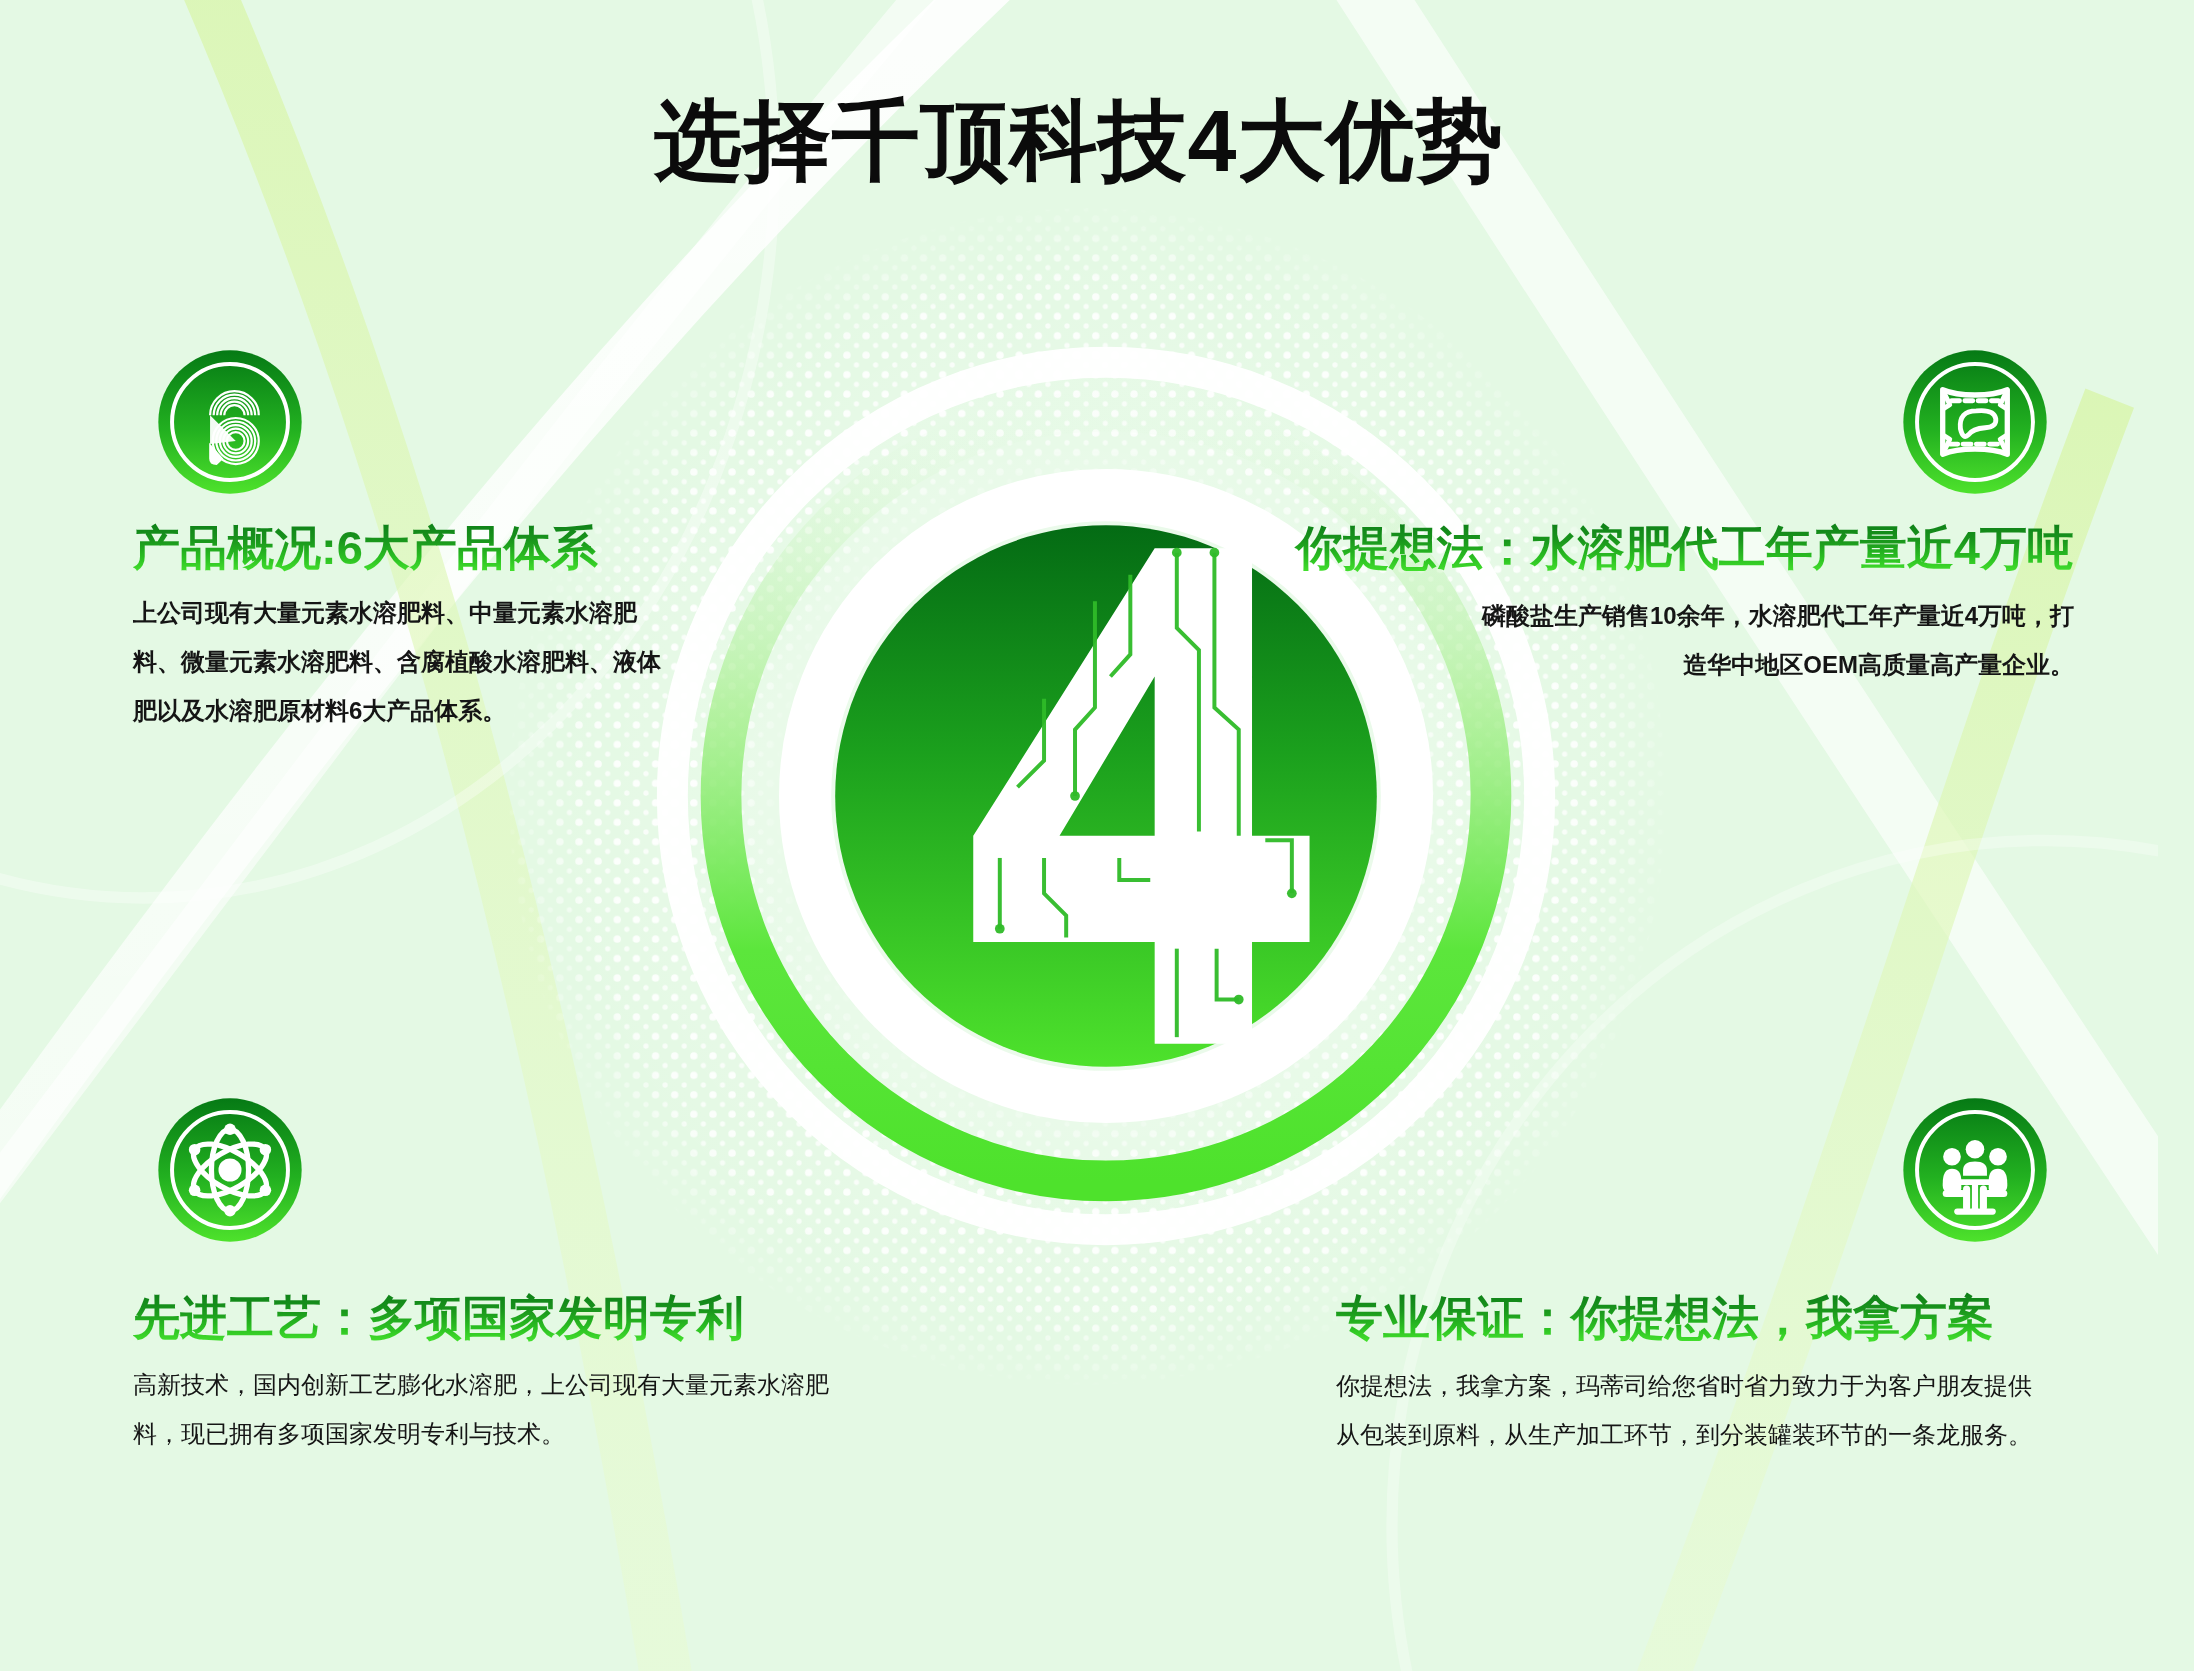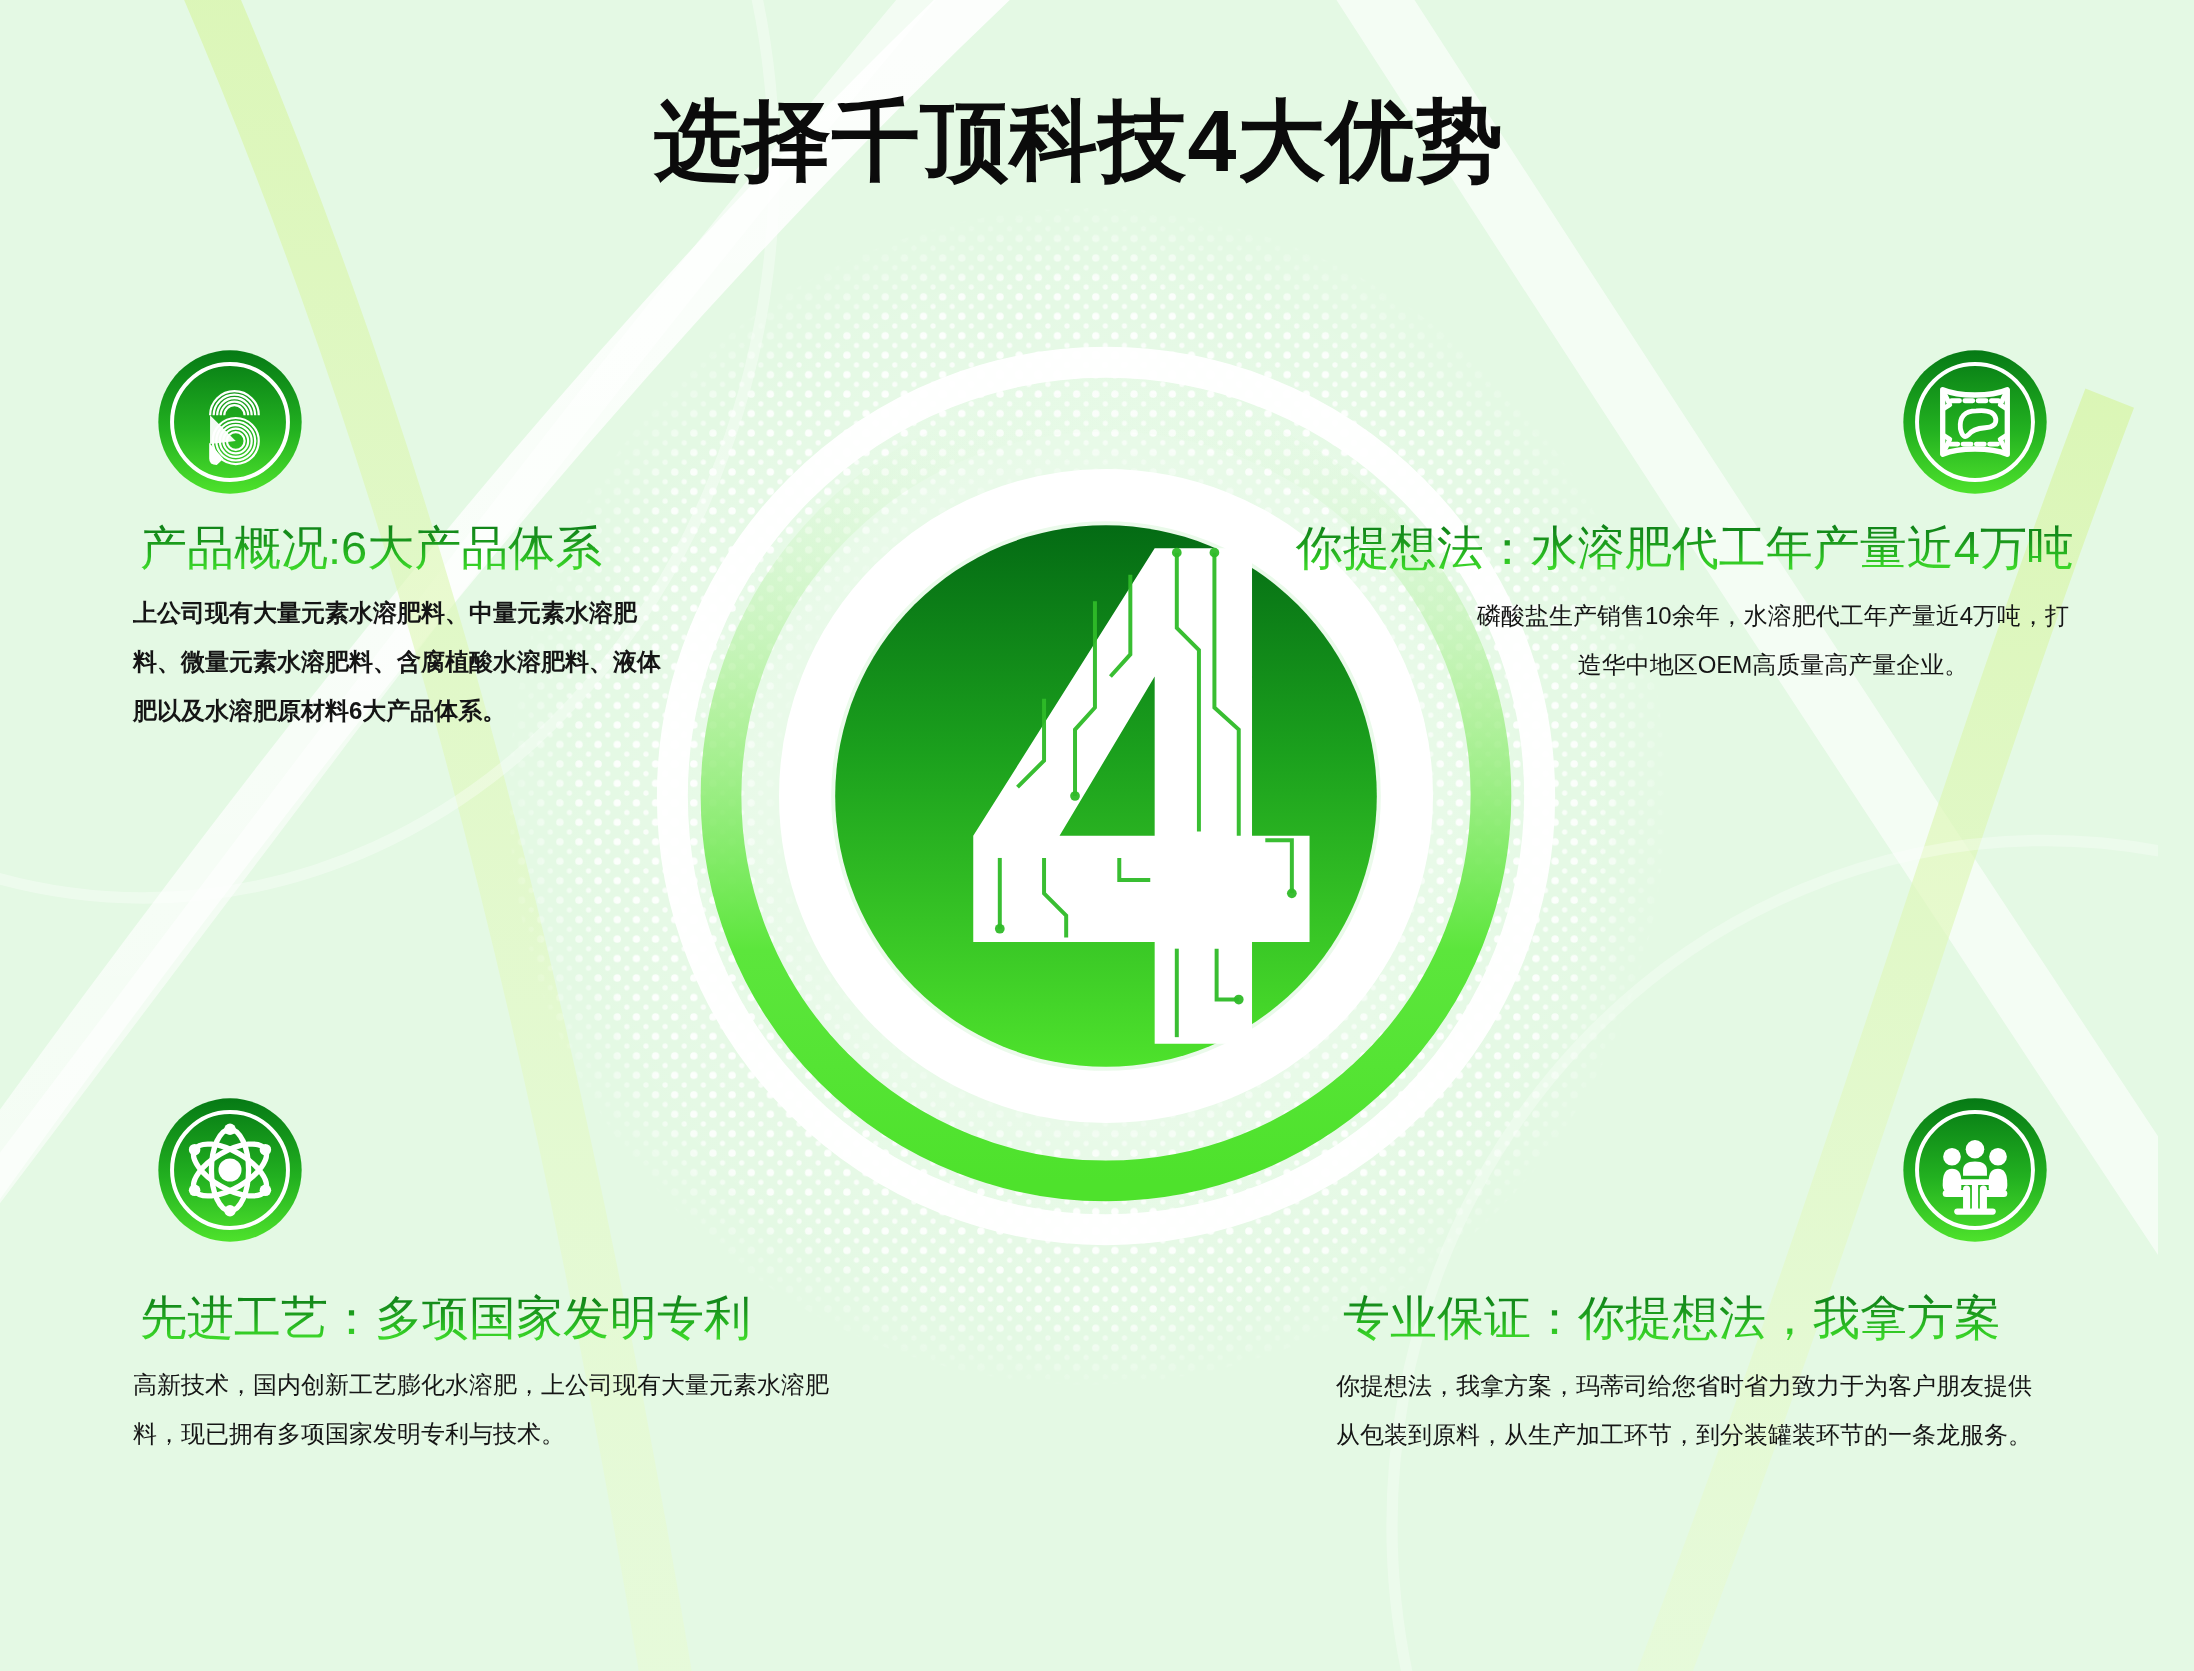--- a/index.html
+++ b/index.html
@@ -34,44 +34,43 @@
 
   .badge{
     position:absolute;
     width:146px; height:146px;
     border-radius:50%;
     overflow:visible;
   }
 
   .headline{
     font-size:47px;
-    font-weight:normal;
+    font-weight:bold;
     line-height:1.12;
     white-space:nowrap;
     background:linear-gradient(180deg,#0e7f18 0%,#19951c 34%,#2bc022 68%,#4ae830 100%);
     -webkit-background-clip:text;
     background-clip:text;
     color:transparent;
-    margin-left:7px;
     -webkit-text-fill-color:transparent;
   }
   .bodytext{
     font-size:24px;
     line-height:2.05;
     color:#151515;
     font-weight:500;
   }
 
   .q-tl{ left:133px; top:522px; width:575px; }
   .q-tl .headline{ font-size:47px; }
   .q-tl .bodytext{ margin-top:13.3px; width:551px;font-weight:bold; }
 
   .q-tr{ right:84px; top:522px; width:1000px; text-align:right; }
   .q-tr .headline{ font-size:47px; }
-  .q-tr .bodytext{ margin-top:16px; margin-left:auto; width:602px; text-align:center; }
+  .q-tr .bodytext{ margin-top:16px; margin-left:auto; width:602px; text-align:right;font-weight:bold; }
 
   .q-bl{ left:133px; top:1292px; width:752px; }
   .q-bl .headline{ font-size:47px; }
   .q-bl .bodytext{ margin-top:15px; width:734px; }
 
   .q-br{ left:1336px; top:1292px; width:761px; }
   .q-br .headline{ font-size:47px; }
   .q-br .bodytext{ margin-top:16px; width:708px; }
 
   .badge-tl{ left:157px; top:349px; }

